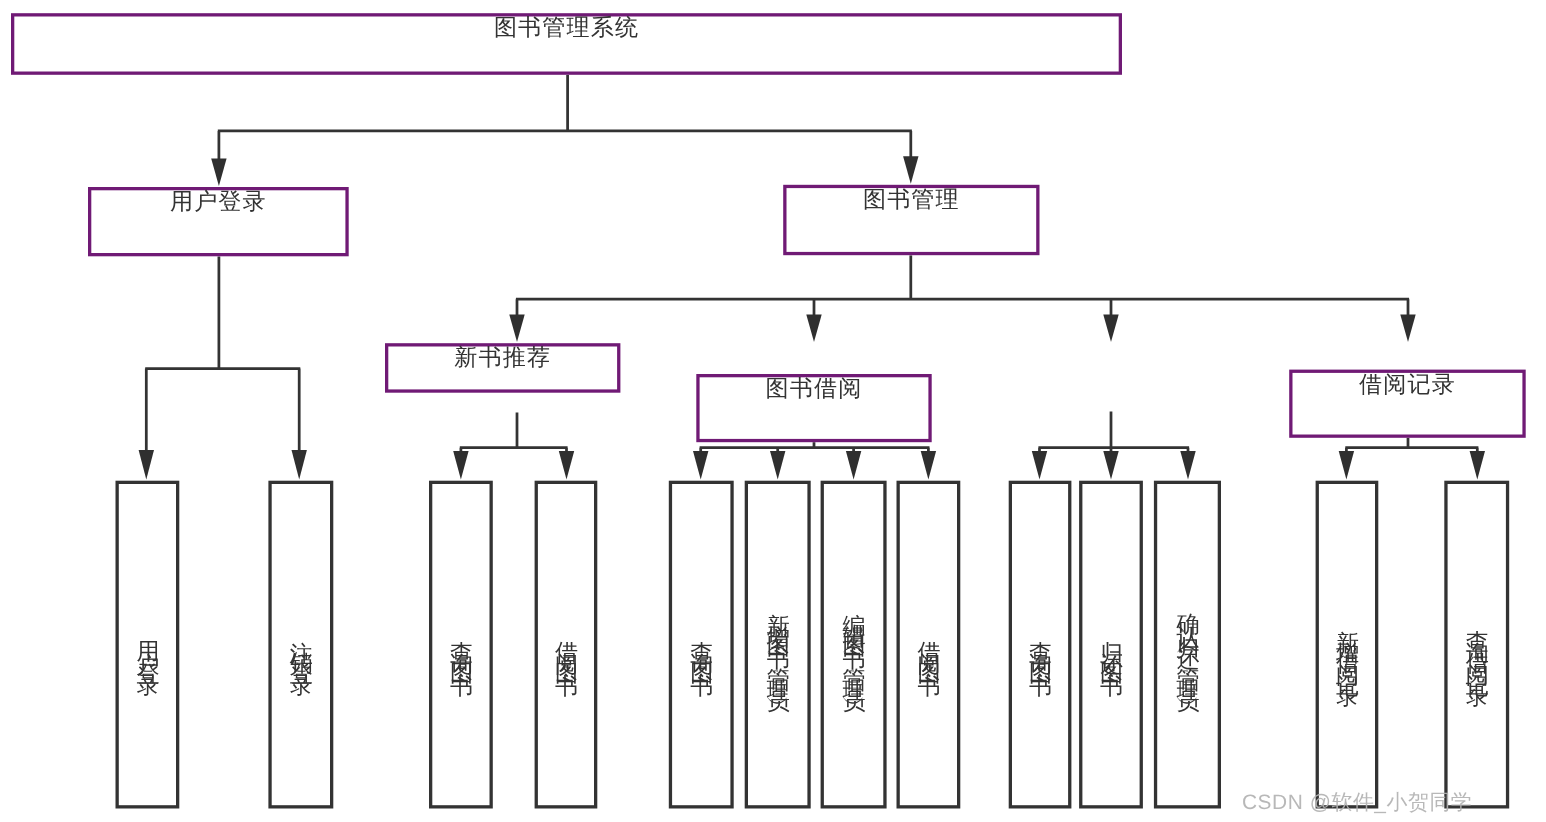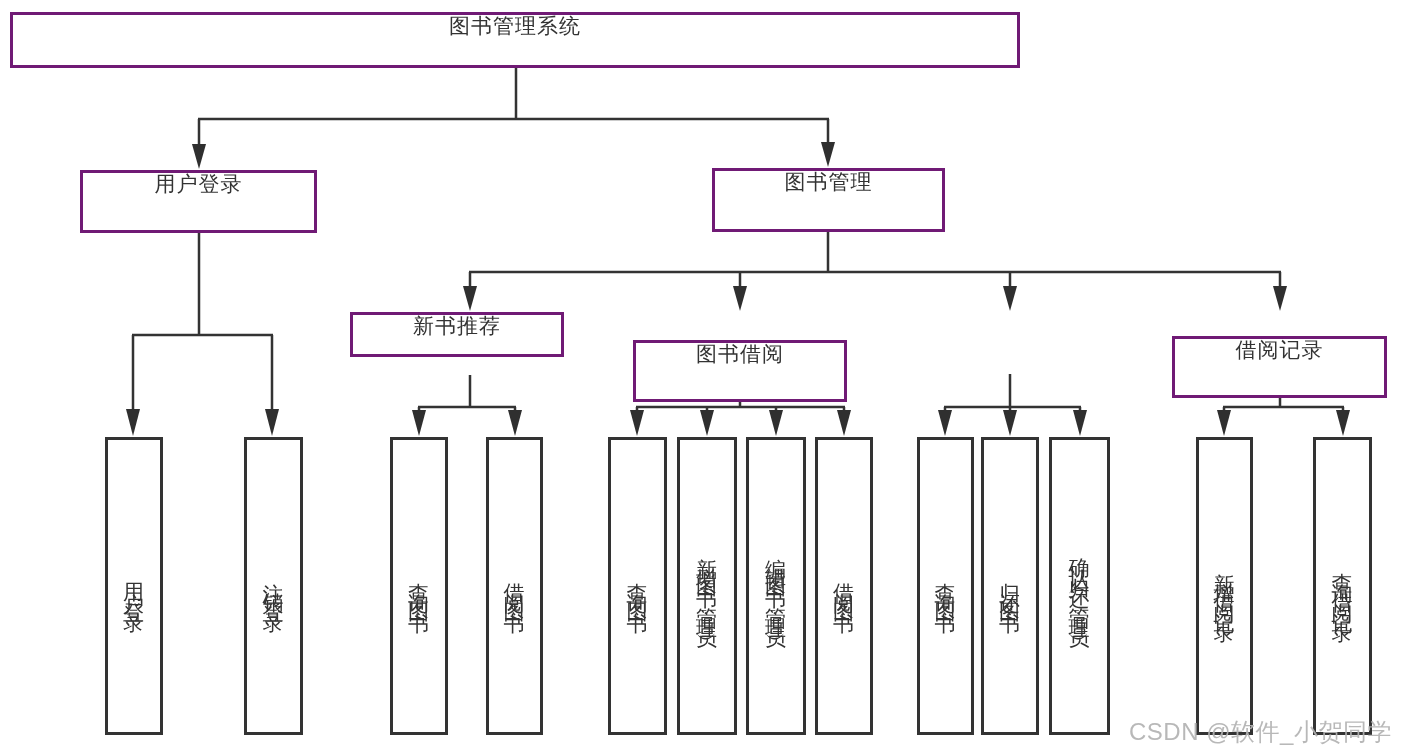--- a/index.html
+++ b/index.html
@@ -31,21 +31,21 @@
     display:flex; align-items:center; justify-content:center;
     writing-mode:vertical-rl;
     text-orientation:mixed;
     font-size:21px; color:#333333;
     letter-spacing:10px;
     line-height:1;
   }
   .watermark {
     position:absolute;
     left:1129px; top:716px;
-    font-size:24px;
+    font-size:19px;
     color:#b3b3b3;
     opacity:0.92;
     z-index:10;
     white-space:nowrap;
     letter-spacing:0.5px;
   }
 </style>
 </head>
 <body>
 

